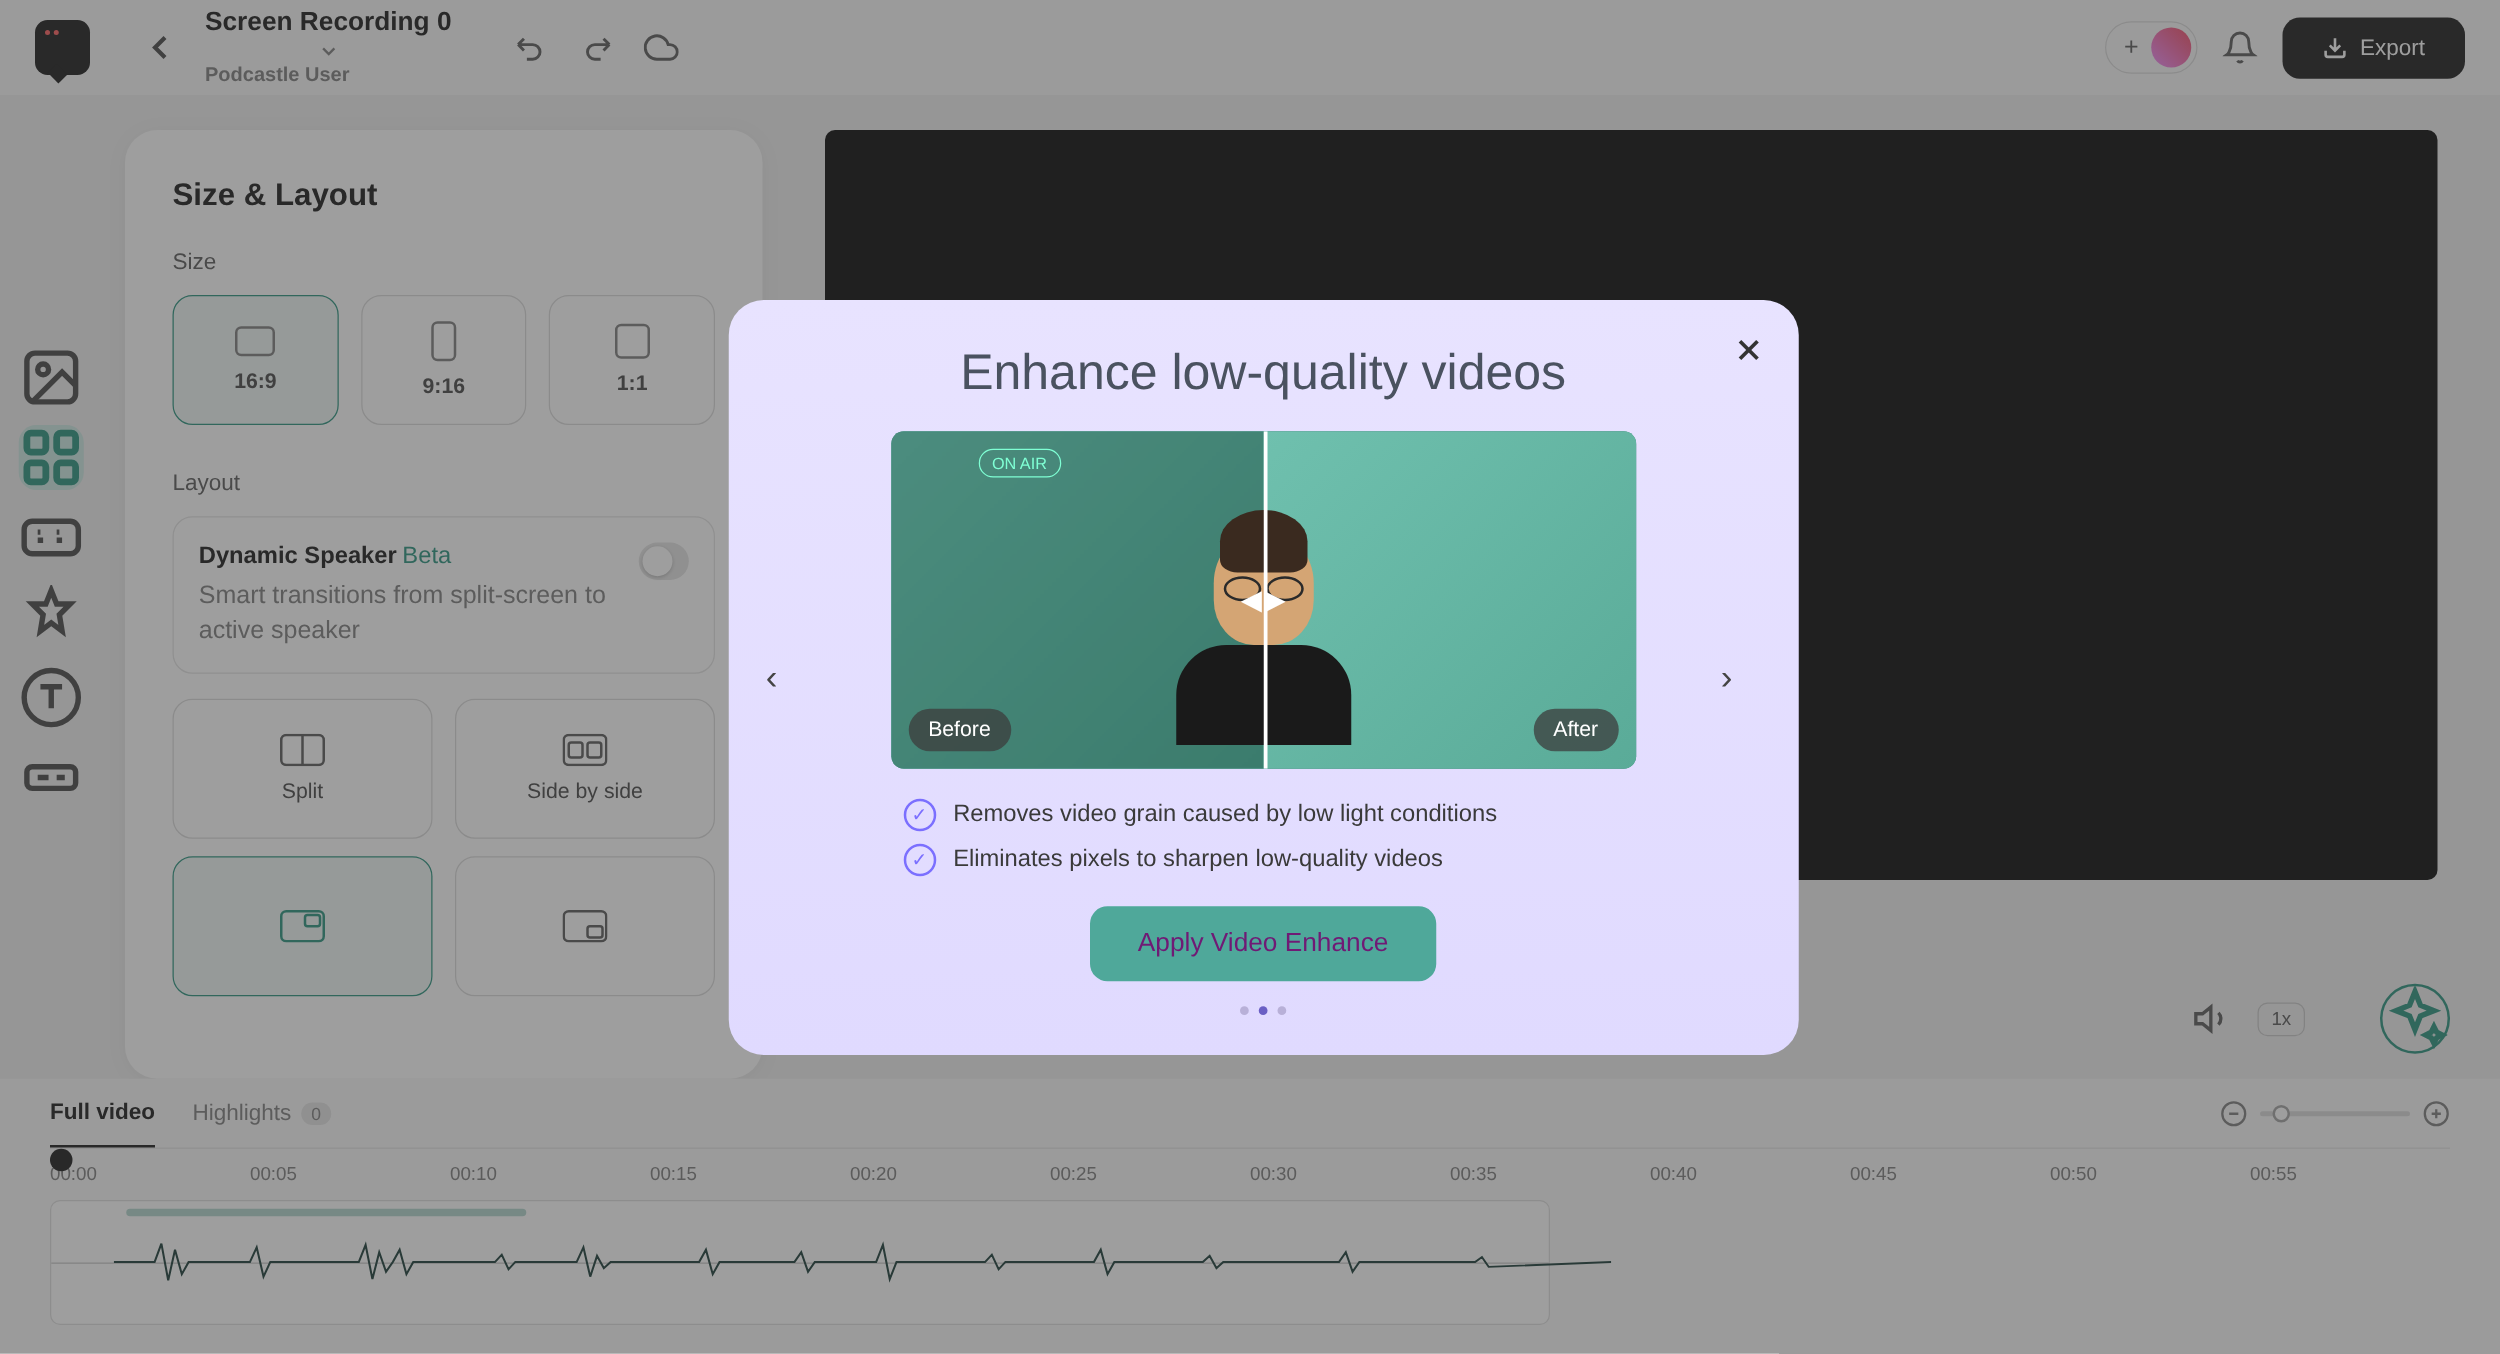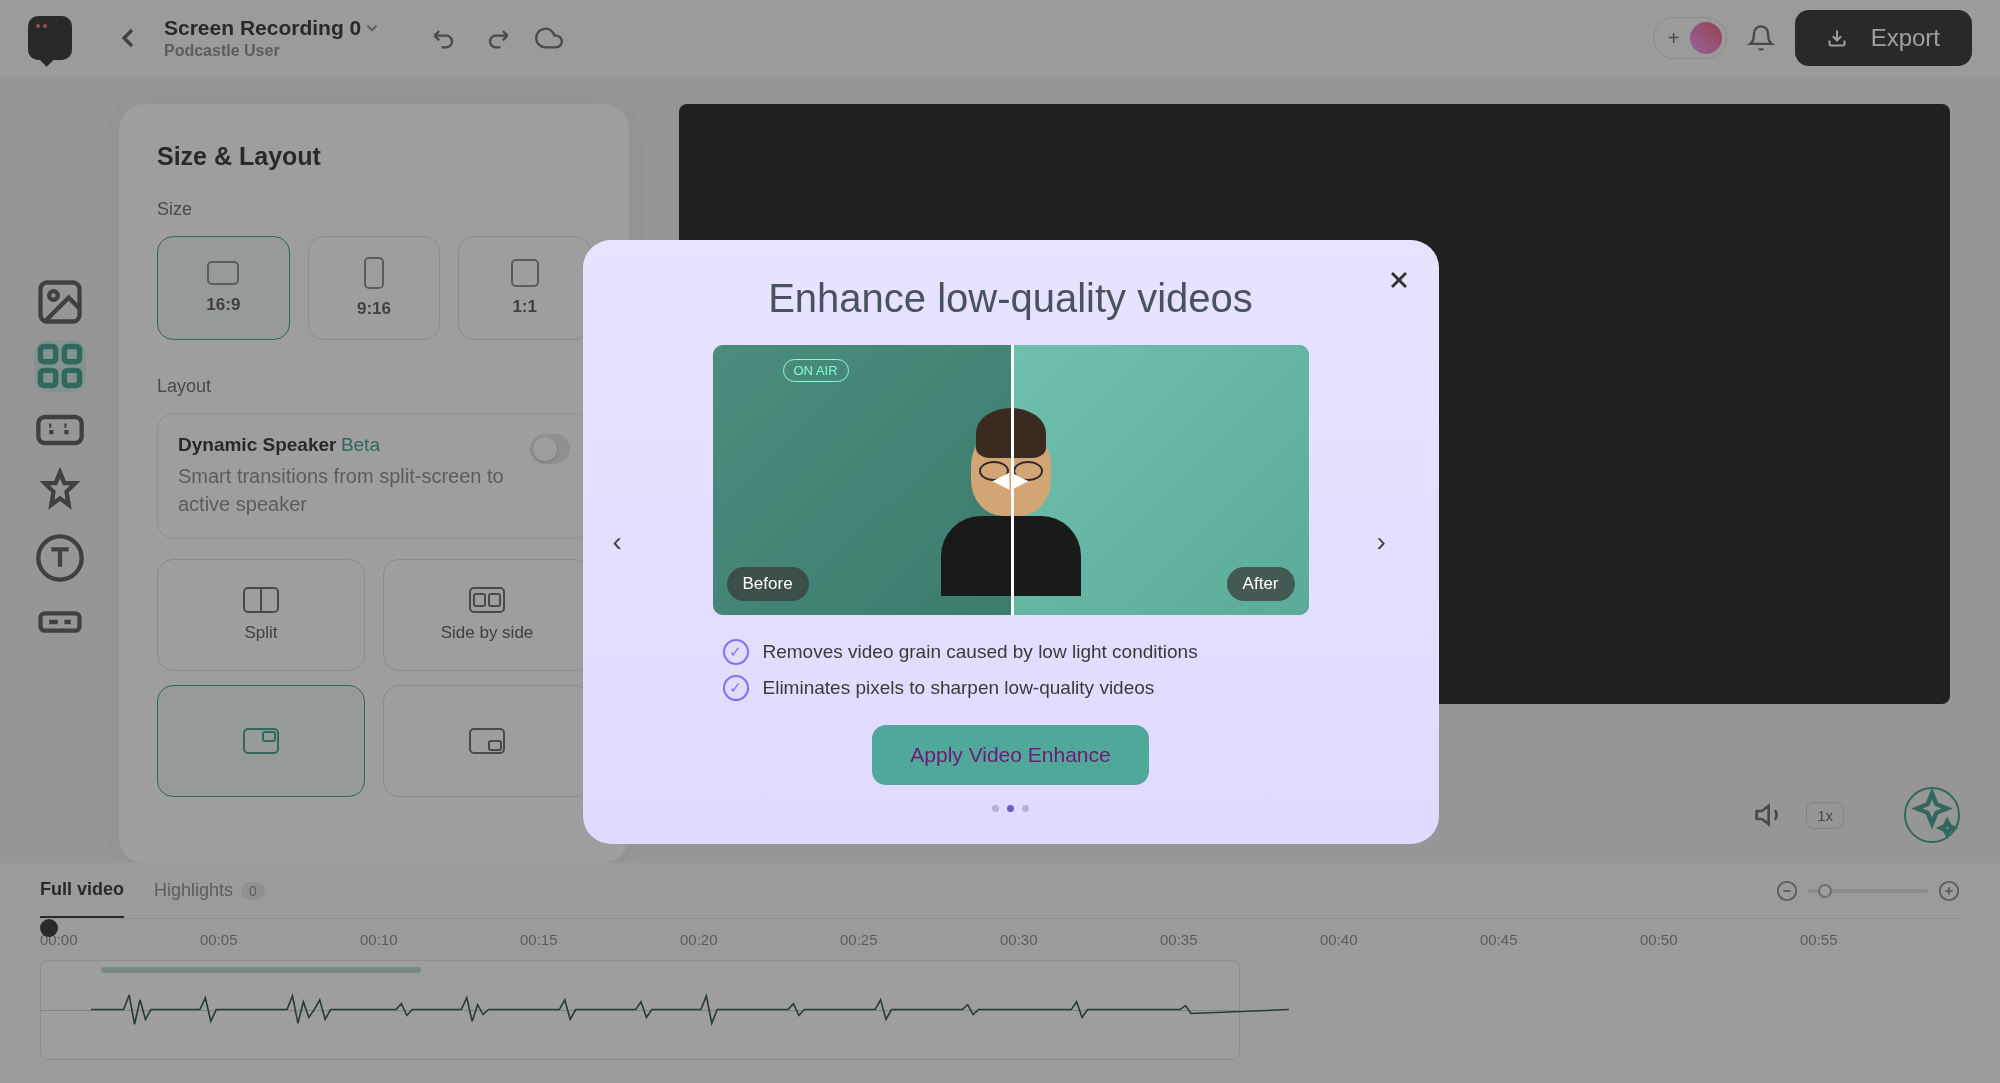--- a/index.html
+++ b/index.html
@@ -6,35 +6,35 @@
 body { background: #f0f0f0; width: 2000px; height: 1083px; overflow: hidden; position: relative; }
 
 
 .topbar { height: 76px; display: flex; align-items: center; padding: 0 28px; background: #fafafa; }
 .logo { width: 44px; height: 44px; background: #2a2a2a; border-radius: 10px; margin-right: 40px; position: relative; }
 .logo::after { content: ''; position: absolute; bottom: -4px; left: 12px; width: 12px; height: 10px; background: #2a2a2a; transform: rotate(45deg); }
 .logo-dots { position: absolute; top: 8px; left: 8px; display: flex; gap: 3px; }
 .logo-dots span { width: 4px; height: 4px; background: #ff6b6b; border-radius: 50%; }
 .back-btn { width: 32px; height: 32px; display: flex; align-items: center; justify-content: center; cursor: pointer; margin-right: 20px; }
 .title-area { display: flex; flex-direction: column; }
-.title-row { display: flex; align-items: center; gap: 2px; }
+.title-row { display: flex; align-items: center; gap: 2px; flex-direction: column; }
 .title { font-size: 21px; font-weight: 600; color: #2a2a2a; }
 .subtitle { font-size: 16px; color: #888; margin-top: 2px; font-weight: bold; }
 .chevron-sm { width: 18px; height: 18px; }
 .topbar-ctrls { display: flex; align-items: center; gap: 24px; margin-left: 50px; }
 .ctrl-icon { width: 28px; height: 28px; cursor: pointer; color: #666; }
 .topbar-right { margin-left: auto; display: flex; align-items: center; gap: 20px; }
 .add-avatar { display: flex; align-items: center; gap: -4px; border: 1px solid #ddd; border-radius: 30px; padding: 4px; }
 .plus-circle { width: 32px; height: 32px; border-radius: 50%; display: flex; align-items: center; justify-content: center; font-size: 20px; color: #666; }
 .avatar { width: 32px; height: 32px; border-radius: 50%; background: linear-gradient(45deg, #f093fb, #f5576c); }
 .bell { width: 28px; height: 28px; color: #666; }
-.export-btn { background: #2a2a2a; color: #fff; padding: 14px 32px; border-radius: 14px; border: none; font-size: 24px; font-weight: 500; display: flex; align-items: center; gap: 24px; cursor: pointer; }
-
-
-.main { display: flex; height: calc(100% - 76px - 220px); padding-left: 19px; }
+.export-btn { background: #2a2a2a; color: #fff; padding: 14px 32px; border-radius: 14px; border: none; font-size: 18px; font-weight: 500; display: flex; align-items: center; gap: 10px; cursor: pointer; }
+
+
+.main { display: flex; height: calc(100% - 76px - 220px); }
 .side-tools { width: 82px; padding: 20px 14px; display: flex; flex-direction: column; gap: 12px; align-items: center; margin-top: 180px; }
 .tool-btn { width: 52px; height: 52px; border-radius: 14px; display: flex; align-items: center; justify-content: center; cursor: pointer; color: #555; }
 .tool-btn.active { background: #d0ebe5; color: #3a9b88; }
 
 .panel { width: 510px; background: #fff; border-radius: 26px; margin: 28px 0 0 18px; padding: 38px; box-shadow: 0 2px 20px rgba(0,0,0,0.04); }
 .panel-title { font-size: 25px; font-weight: 600; color: #2a2a2a; margin-bottom: 28px; }
 .section-label { font-size: 18px; color: #666; margin-bottom: 16px; }
 .size-opts { display: flex; gap: 18px; margin-bottom: 36px; }
 .size-opt { width: 142px; height: 104px; border: 1.5px solid #ddd; border-radius: 16px; display: flex; flex-direction: column; align-items: center; justify-content: center; gap: 10px; cursor: pointer; }
 .size-opt.selected { border-color: #3a9b88; background: #f0f8f6; }

